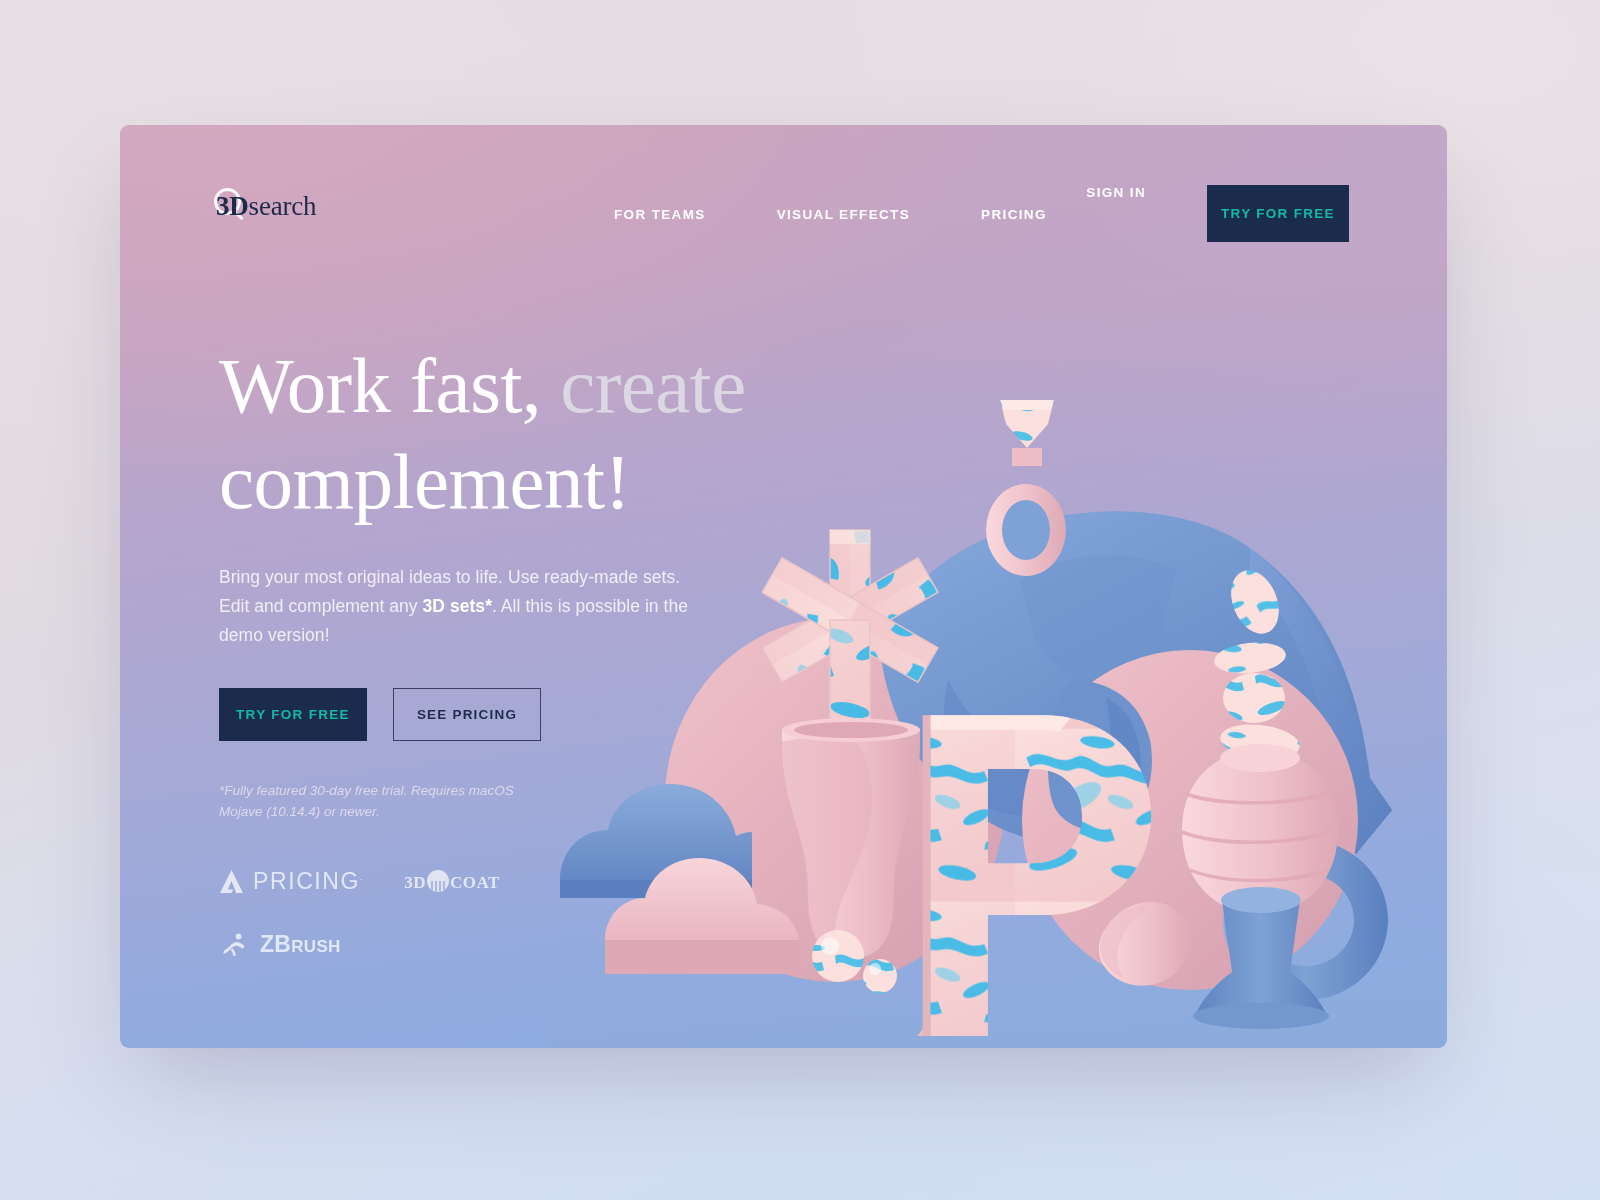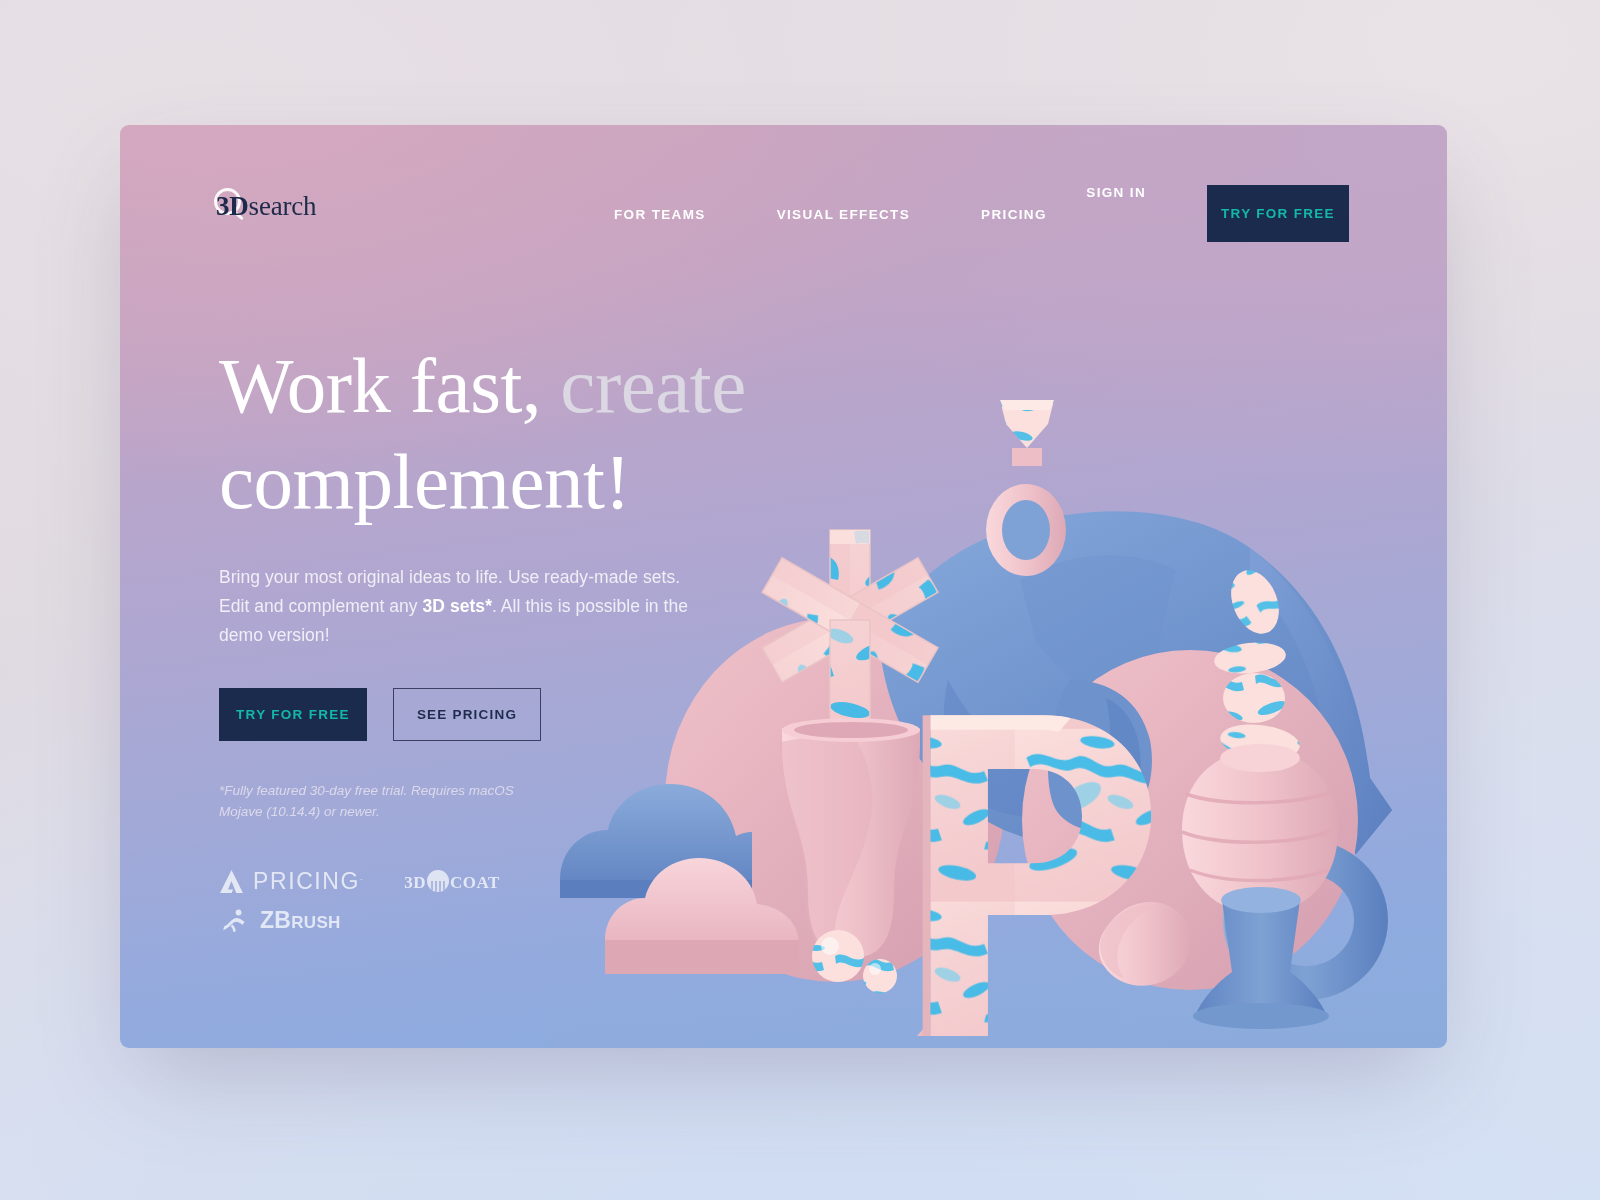--- a/index.html
+++ b/index.html
@@ -79,21 +79,21 @@
     border:1.4px solid #3b3f63; color:#1f2c4e;
     font-size:13.5px; font-weight:700; letter-spacing:1.2px; cursor:pointer;
   }
   .footnote{
     margin-top:39px; width:330px; color:#ddd9ec; font-size:13.5px; line-height:21px;font-style:italic;
   }
 
   
   .partners{ margin-top:46px; width:340px; }
   .prow{ display:flex; align-items:center; }
-  .prow + .prow{ margin-top:12px; }
+  .prow + .prow{ margin-top:36px; }
   .plogo{ display:flex; align-items:center; opacity:.72; }
   .autodesk{ margin-right:40px; }
   .ad-mark{ width:25px; height:25px; margin-right:9px; }
   .ad-text{
     color:#fff; font-size:23px; letter-spacing:1.6px; font-weight:400;
   }
   .ad-text sup{ font-size:9px; vertical-align:super; }
   .coat-text{
     color:#fff; font-size:17px; font-weight:800; letter-spacing:.5px;
     font-family:Liberation Serif, serif;

